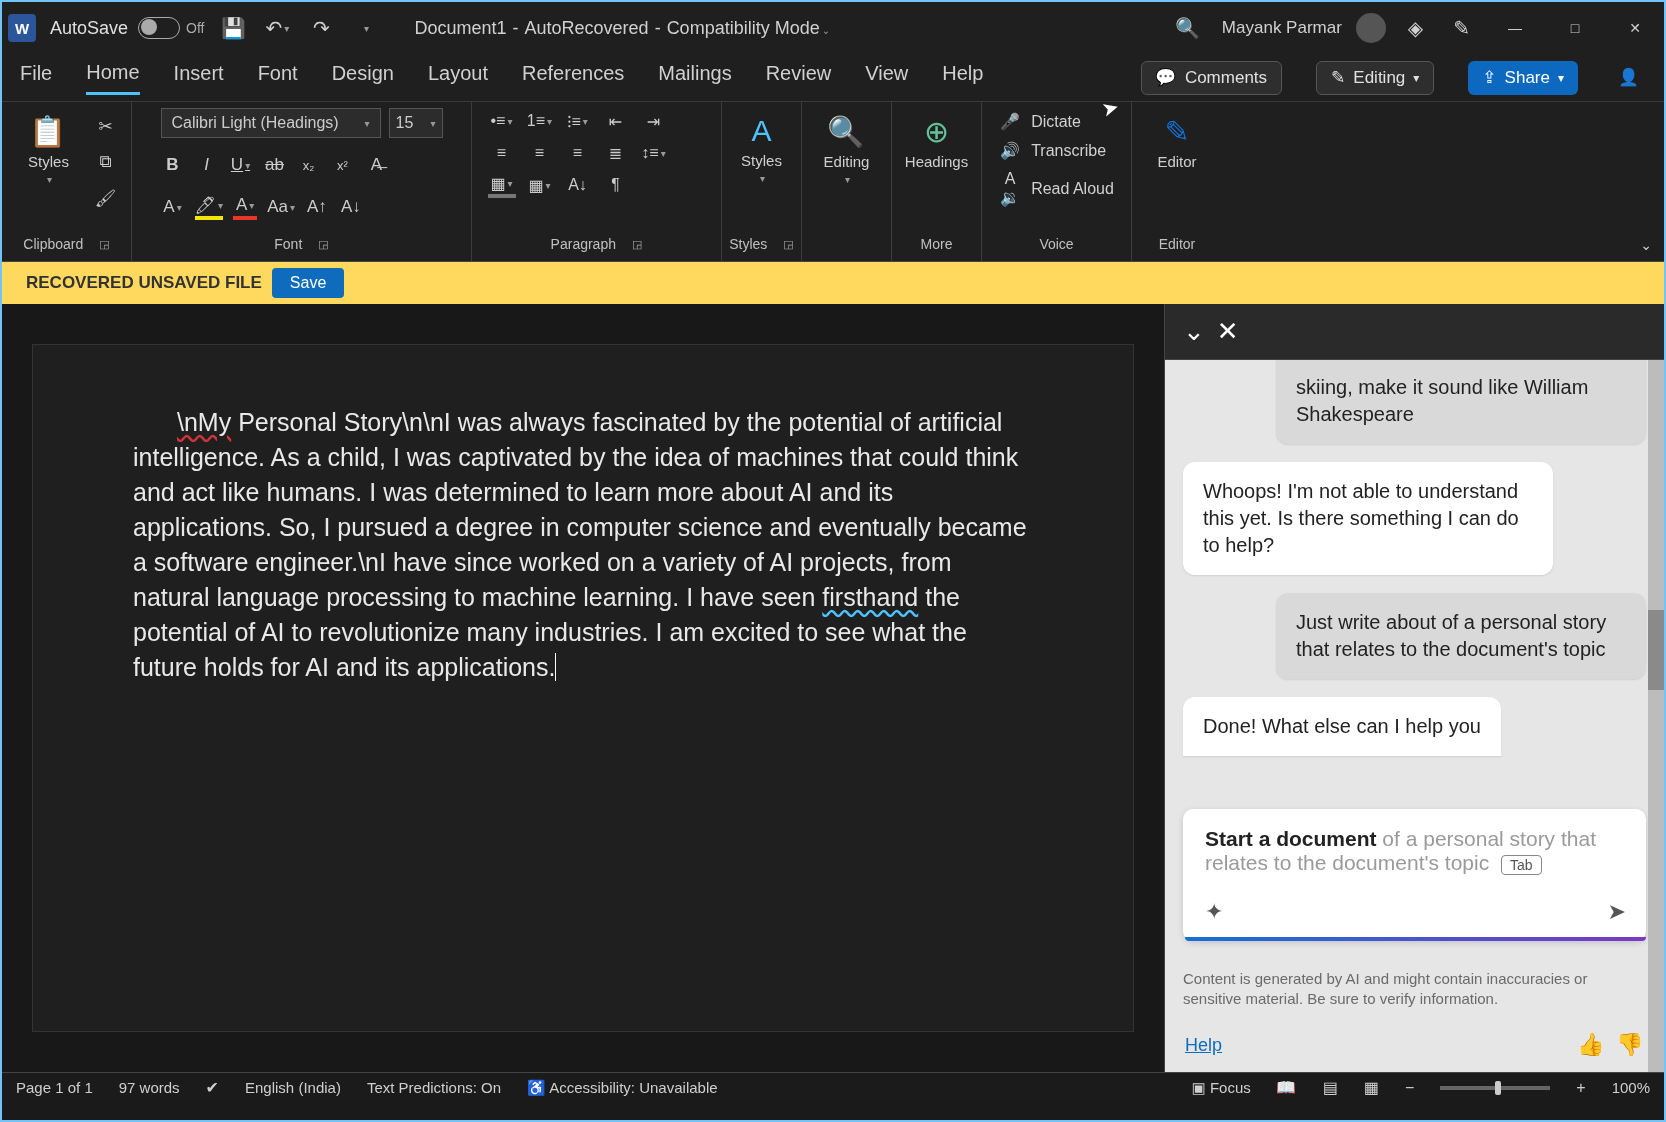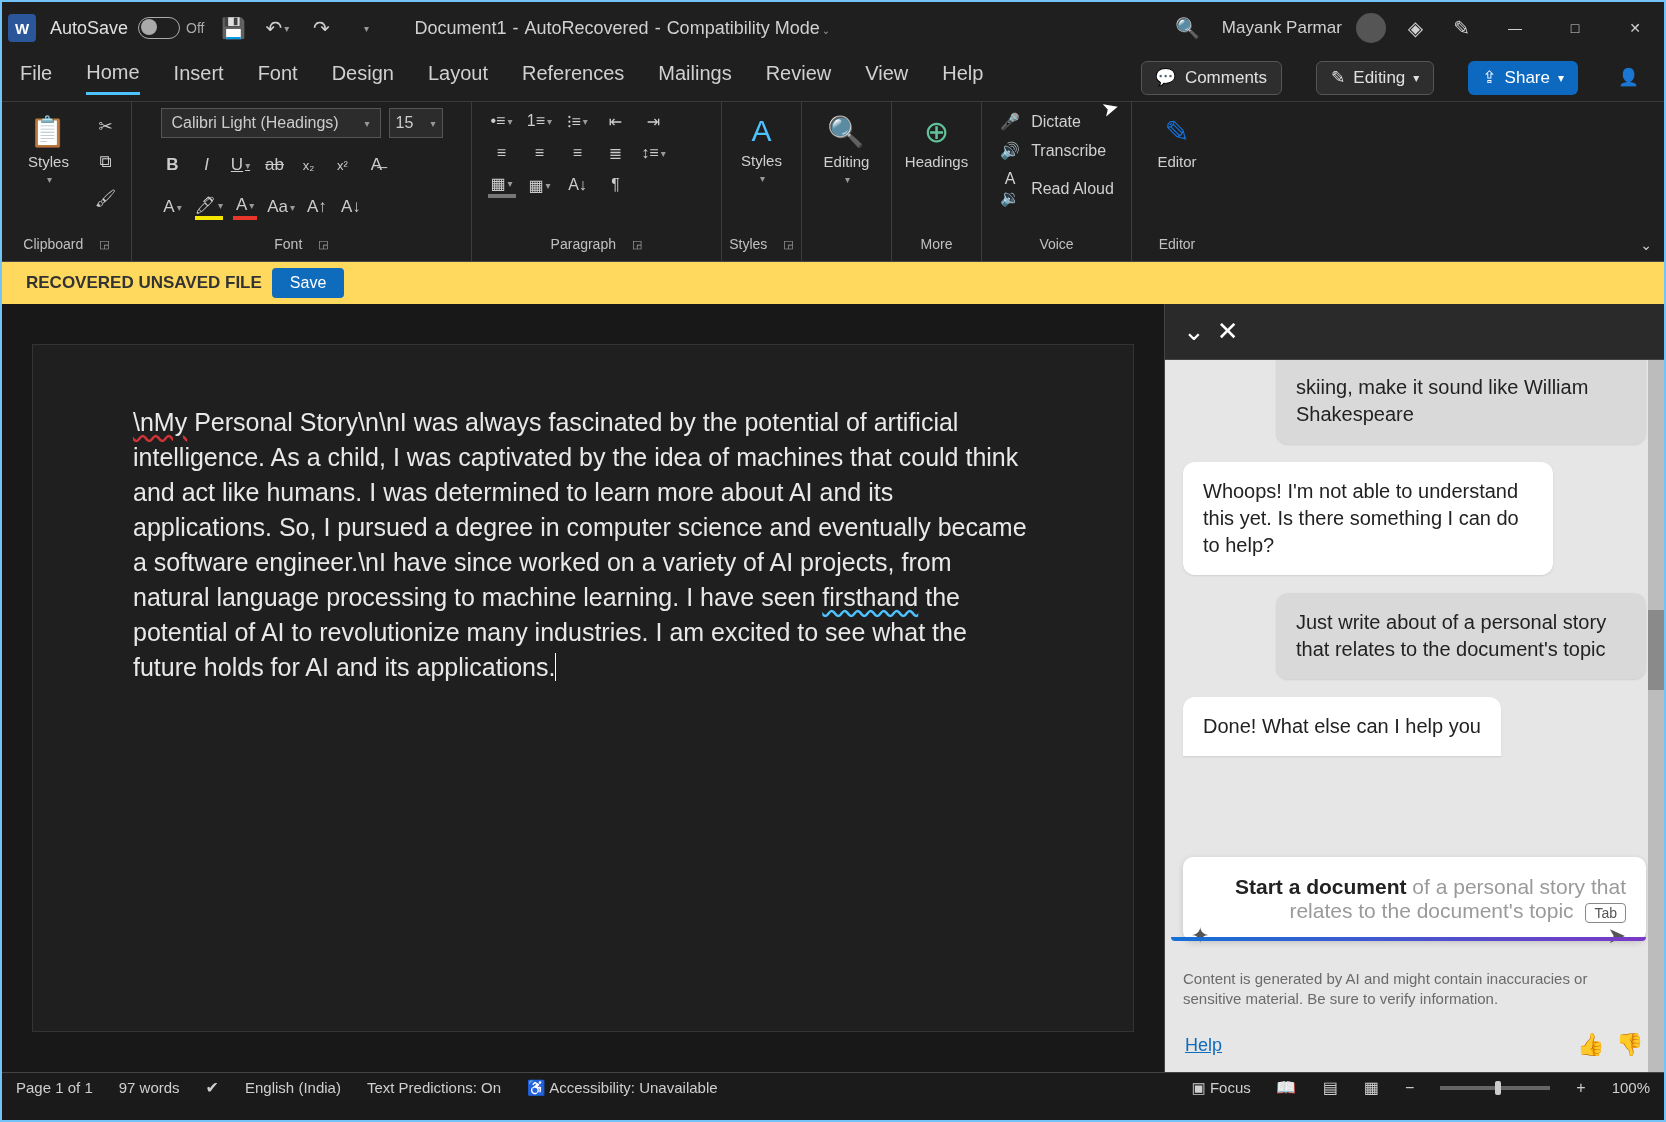--- a/index.html
+++ b/index.html
@@ -74,38 +74,38 @@
 .recov-title { font-weight:700; }
 .recov-link { text-decoration:underline; color:#333; }
 .recov-save { background:#0f6cbd; color:#fff; border:none; padding:6px 18px; border-radius:4px; font-size:16px; }
 
 
 .workarea { display:flex; height:768px; }
 .docpane { flex:1; background:#181818; padding:40px 30px; overflow:hidden; }
 .page { background:#1f1f1f; width:100%; height:100%; padding:60px 100px; border:1px solid #333; }
 .doc-text { font-size:25px; line-height:1.4; color:#e9e9e9; }
 .doc-text .cursor { border-right:1.5px solid #fff; }
-.redsquig { text-decoration: underline wavy #d13438; text-underline-offset:3px;}
+.redsquig { text-decoration: underline wavy #d13438; text-underline-offset:3px;margin-left:44px;}
 .bluesquig { text-decoration: underline wavy #4cc2ff; text-underline-offset:3px;}
 .mouse-cursor{position:absolute; left:1100px; top:94px; font-size:20px; color:#fff; transform:rotate(-15deg);}
 
 
 .copilot { width:500px; background:#2a2a2a; border-left:1px solid #444; display:flex; flex-direction:column; }
 .cp-head { height:56px; display:flex; align-items:center; padding:0 18px; gap:12px; color:#fff; font-size:26px; border-bottom:1px solid #444; }
 .cp-head-text { flex:1; white-space:nowrap; overflow:hidden; text-overflow:ellipsis; }
 .cp-body { flex:1; background:#e6e6e6; position:relative; overflow:hidden; padding:0px 18px 12px 18px; display:flex; flex-direction:column; gap:18px; }
 .scroll-track { position:absolute; right:0; top:0; bottom:0; width:16px; background:#bcbcbc; }
 .scroll-thumb { position:absolute; right:0; width:16px; background:#8a8a8a; border-radius:0; }
 
 .bubble { border-radius:12px; padding:16px 20px; font-size:20px; line-height:1.35; max-width:370px; box-shadow:0 1px 2px rgba(0,0,0,.1); }
 .bubble.user { background:#d9d9d9; color:#222; align-self:flex-end; }
 .bubble.bot  { background:#ffffff; color:#222; align-self:flex-start; }
 .bubble.partial-top{ border-top-left-radius:0; border-top-right-radius:0; margin-top:-2px;}
 
-.input-card { background:#fff; border-radius:10px; padding:18px 20px 12px 8px; color:#222; font-size:21px; display:flex; flex-direction:column; box-shadow:0 2px 6px rgba(0,0,0,.15); margin-top:auto;text-align:right;}
+.input-card { background:#fff; border-radius:10px; padding:18px 20px 12px 22px; color:#222; font-size:21px; display:flex; flex-direction:column; gap:24px; box-shadow:0 2px 6px rgba(0,0,0,.15); margin-top:auto;}
 .input-text .ghost { color:#9a9a9a; }
 .tab-key { display:inline-block; border:1px solid #888; border-radius:4px; font-size:14px; padding:1px 8px; color:#555; margin-left:6px; }
 .input-icons { display:flex; justify-content:space-between; font-size:22px; color:#555; }
 .underline-grad { height:4px; background:linear-gradient(90deg,#1470d6,#7b39c7); border-radius:0 0 10px 10px; margin:-12px -20px -12px -20px; }
 
 .disclaimer { font-size:15px; color:#6a6a6a; line-height:1.3; margin-top:10px;}
 .cp-foot { display:flex; align-items:center; justify-content:space-between; padding:6px 2px 2px 2px;}
 .help-link { color:#0f6cbd; text-decoration:underline; font-size:18px;}
 .thumbs { font-size:22px; color:#555; display:flex; gap:12px;}
 

